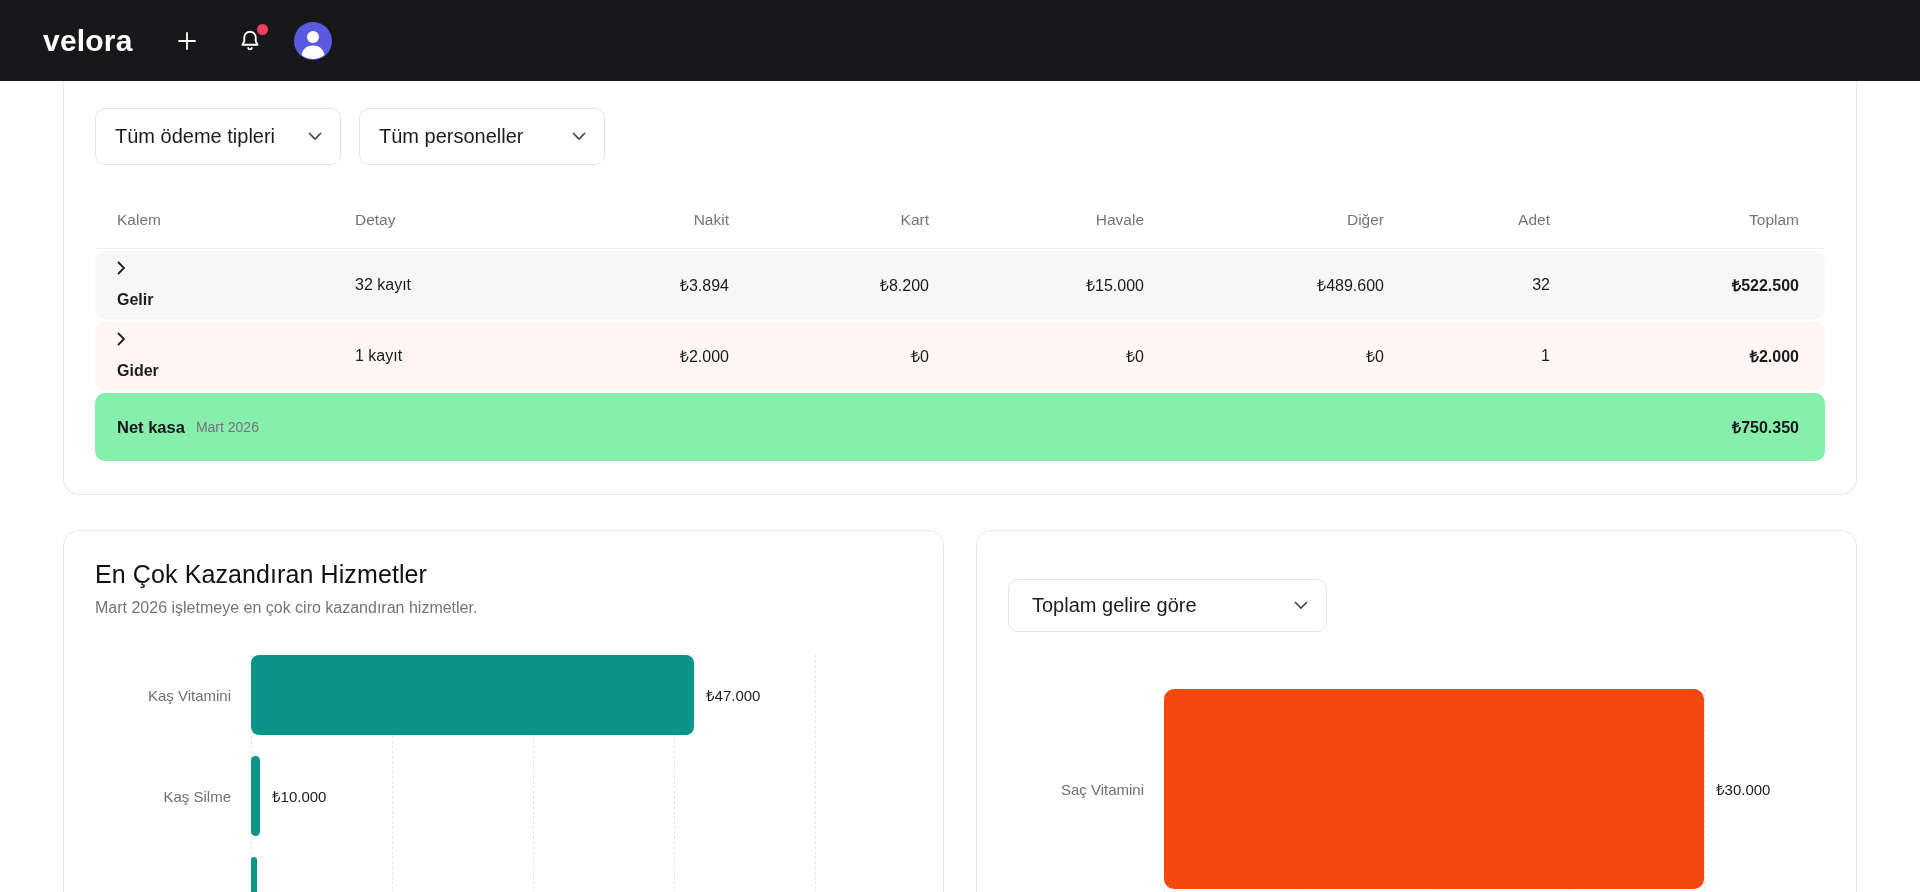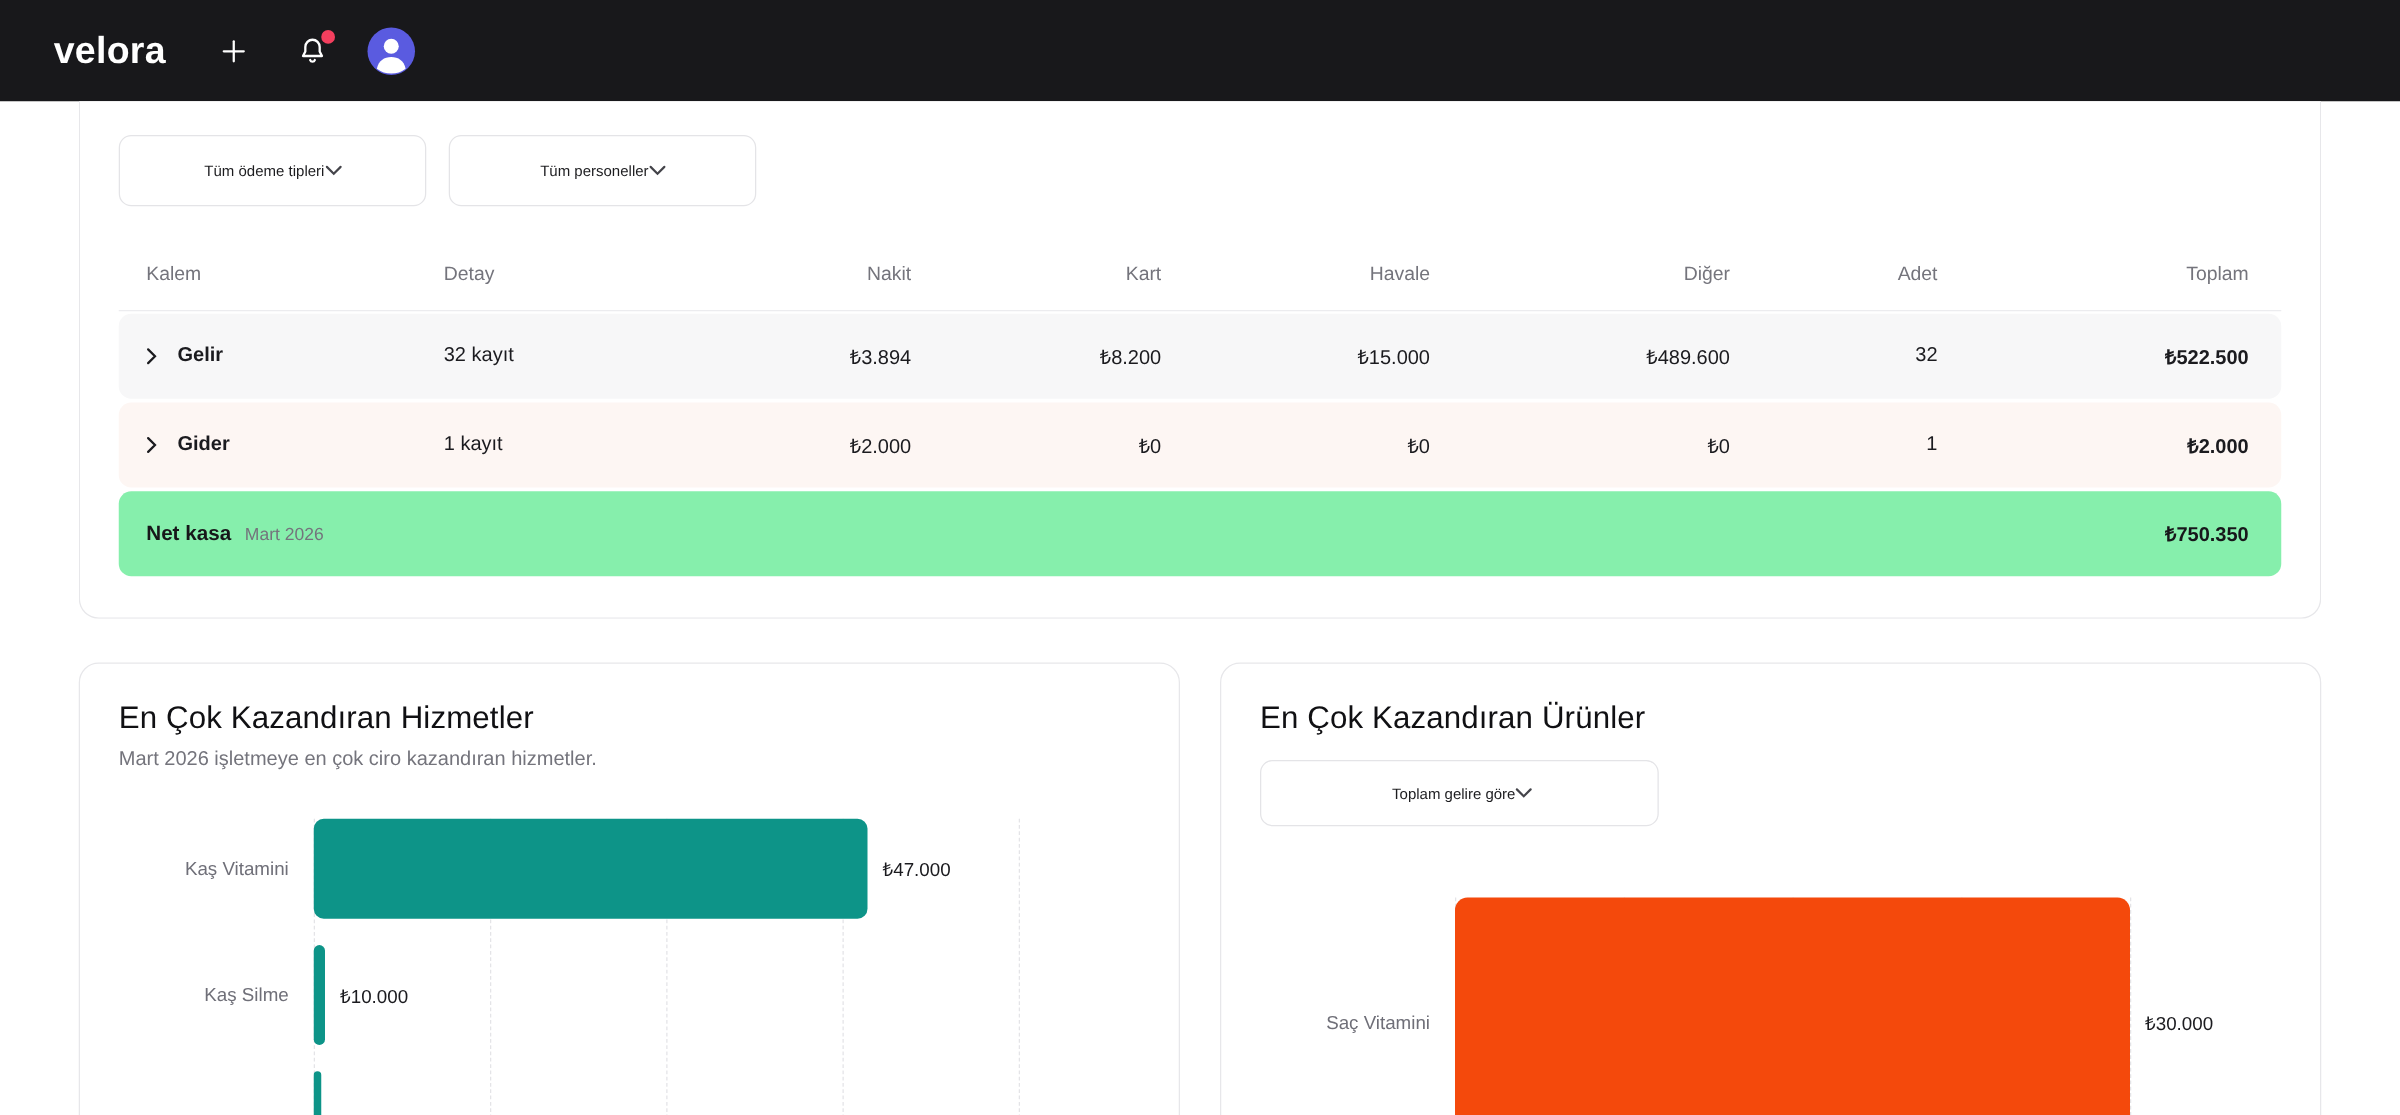--- a/index.html
+++ b/index.html
@@ -22,37 +22,37 @@
   .bell-dot { position:absolute; top:-4px; right:-5px; width:11px; height:11px;
               border-radius:50%; background:#f43f5e; }
   .avatar { width:38px; height:38px; border-radius:50%; background:#5a5be0; margin-left:31px;
             display:flex; align-items:center; justify-content:center; cursor:pointer; }
 
   
   .summary-card { margin:0 63px; border:1px solid #e7e7ea; border-top:none;
                   border-radius:0 0 16px 16px; padding:27px 31px 33px; background:#fff; }
   .filters { display:flex; gap:18px; }
   .select { height:57px; border:1px solid #e4e4e7; border-radius:10px; background:#fff;
-            display:flex; align-items:center; justify-content:center;
-            padding:0 18px 0 19px; font-size:12px; color:#1c1c1f; cursor:pointer; }
+            display:flex; align-items:center; justify-content:space-between;
+            padding:0 18px 0 19px; font-size:20px; color:#1c1c1f; cursor:pointer; }
   .select.w1 { width:246px; } .select.w2 { width:245px; } .select.w3 { width:246px; }
 
   .grid-row { display:grid; grid-template-columns:240px 224px 170px 200px 215px 240px 166px 1fr;
               align-items:center; }
   .t-header { height:58px; margin-top:26px; color:#74747c; font-size:15.5px;
               border-bottom:1px solid #ececef; }
   .t-header .c0 { padding-left:22px; }
   .cell-detay { padding-left:20px; }
   .num { text-align:right; }
   .c-last { text-align:right; padding-right:26px; }
 
   .t-row { height:68px; border-radius:10px; font-size:16px; color:#1b1b1f; }
   .t-row.income { background:#f7f7f8; margin-top:2px; }
   .t-row.expense { background:#fdf6f3; margin-top:3px; }
-  .t-row .c0 { display:flex; align-items:center; gap:16px; padding-left:22px; font-weight:700; }
+  .t-row .c0 { display:flex; gap:16px; padding-left:22px; font-weight:700;flex-direction:column; }
   .t-row .c-last { font-weight:700; }
 
   .t-footer { height:68px; margin-top:3px; background:#86efac; border-radius:10px;
               display:flex; align-items:center; padding:0 26px 0 22px; }
   .t-footer .nk { font-size:16.5px; font-weight:700; color:#17171a; }
   .t-footer .period { font-size:14px; color:#74747c; margin-left:11px; }
   .t-footer .total { margin-left:auto; font-size:16px; font-weight:700; color:#17171a; }
 
   
   .cards { display:flex; gap:32px; margin:35px 63px 0; }
@@ -218,21 +218,20 @@
       </div>
 
       <div class="c-row c-row3">
         <div class="c-label"></div>
         <div class="c-bar teal" style="width:6px; height:80px; border-radius:4px;"></div>
       </div>
     </div>
   </div>
 
   <div class="card">
-    <h2>En Çok Kazandıran Ürünler</h2>
 
     <div class="select sort-select">
       <span>Toplam gelire göre</span>
       <span style="display:flex">
         <svg width="14" height="9" viewBox="0 0 14 9" fill="none" stroke="#44444a" stroke-width="1.7" stroke-linecap="round">
             <path d="M1.5 1.5 7 7l5.5-5.5"></path>
           </svg>
       </span>
     </div>
 

